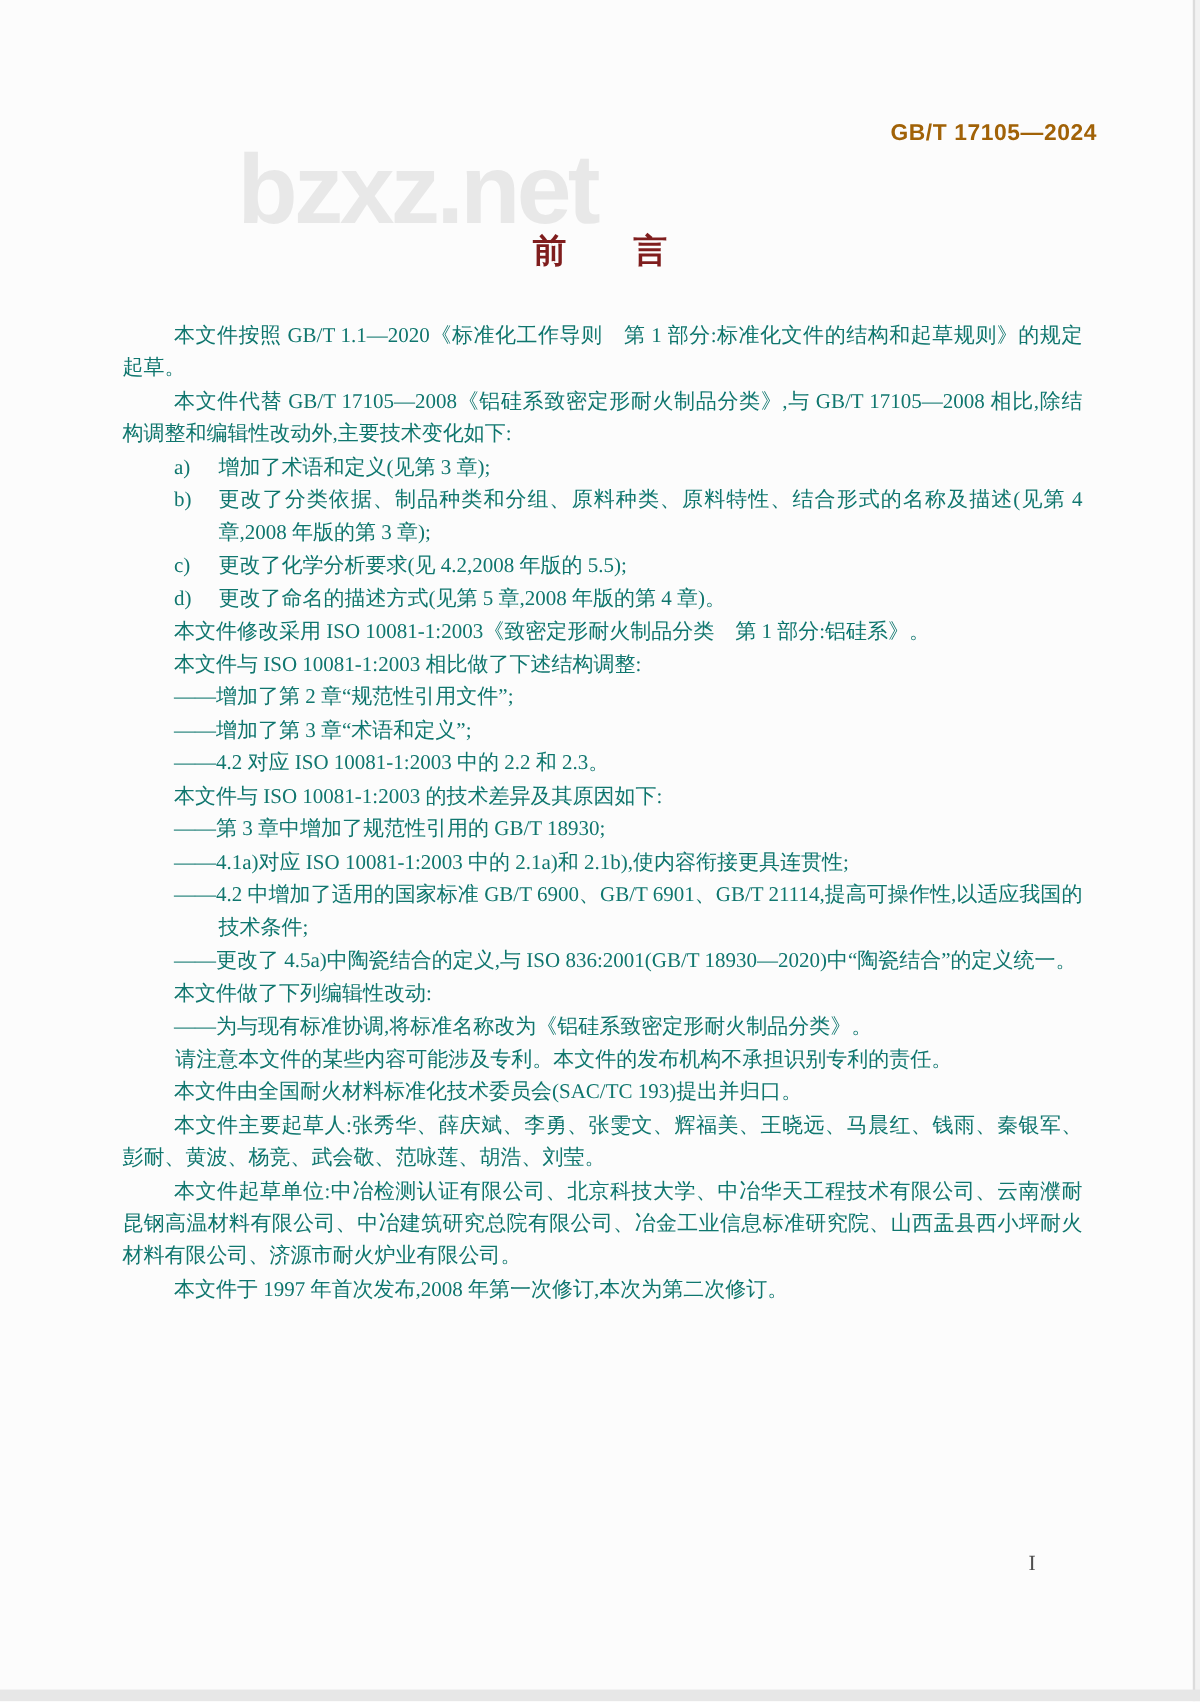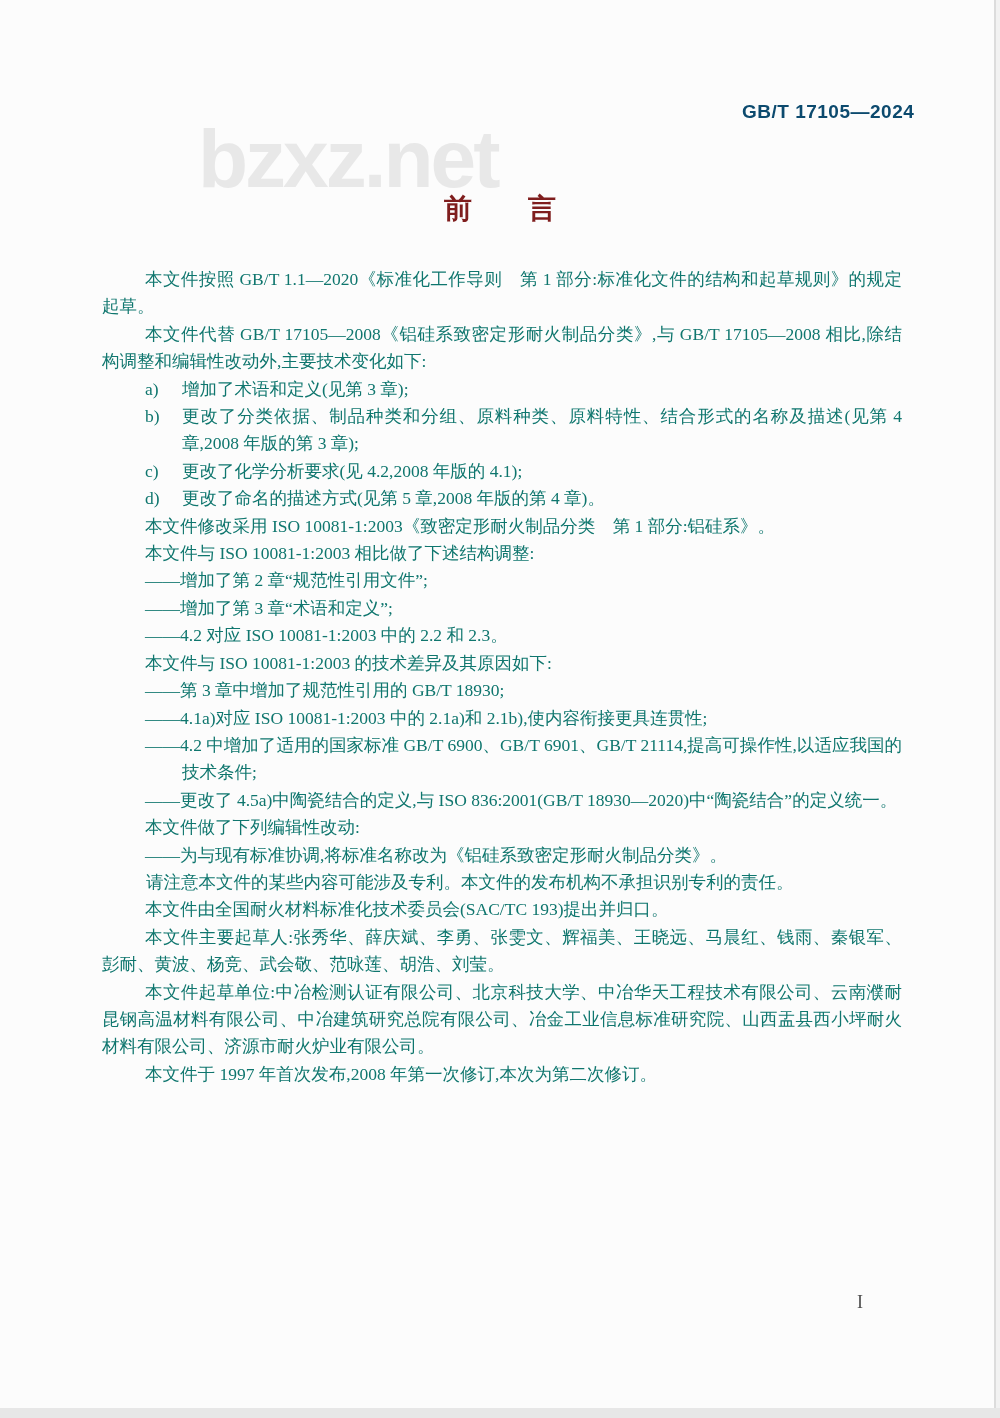--- a/index.html
+++ b/index.html
@@ -13,21 +13,21 @@
   }
   .doc-code {
     position: absolute;
     top: 101px;
     left: 742px;
     width: 160px;
     font-family: "Liberation Sans", sans-serif;
     font-weight: bold;
     font-size: 19px;
     letter-spacing: 0.5px;
-    color: #0c4a6e;
+    color: #a16207;
     white-space: nowrap;
   }
   .watermark {
     position: absolute;
     top: 112px;
     left: 198px;
     font-family: "Liberation Sans", sans-serif;
     font-weight: bold;
     font-size: 82px;
     letter-spacing: -3px;
@@ -106,21 +106,21 @@
 
   <div class="doc-code">GB/T 17105—2024</div>
 
   <div class="page-title">前　　言</div>
 
   <div class="body-text">
     <p class="indent">本文件按照 GB/T 1.1—2020《标准化工作导则　第 1 部分:标准化文件的结构和起草规则》的规定起草。</p>
     <p class="indent">本文件代替 GB/T 17105—2008《铝硅系致密定形耐火制品分类》,与 GB/T 17105—2008 相比,除结构调整和编辑性改动外,主要技术变化如下:</p>
     <p class="list"><span class="marker">a)</span><span>增加了术语和定义(见第 3 章);</span></p>
     <p class="list"><span class="marker">b)</span><span>更改了分类依据、制品种类和分组、原料种类、原料特性、结合形式的名称及描述(见第 4 章,2008 年版的第 3 章);</span></p>
-    <p class="list"><span class="marker">c)</span><span>更改了化学分析要求(见 4.2,2008 年版的 4.1);</span></p>
+    <p class="list"><span class="marker">c)</span><span>更改了化学分析要求(见 4.2,2008 年版的 5.5);</span></p>
     <p class="list"><span class="marker">d)</span><span>更改了命名的描述方式(见第 5 章,2008 年版的第 4 章)。</span></p>
     <p class="indent">本文件修改采用 ISO 10081-1:2003《致密定形耐火制品分类　第 1 部分:铝硅系》。</p>
     <p class="indent">本文件与 ISO 10081-1:2003 相比做了下述结构调整:</p>
     <p class="dash">——增加了第 2 章“规范性引用文件”;</p>
     <p class="dash">——增加了第 3 章“术语和定义”;</p>
     <p class="dash">——4.2 对应 ISO 10081-1:2003 中的 2.2 和 2.3。</p>
     <p class="indent">本文件与 ISO 10081-1:2003 的技术差异及其原因如下:</p>
     <p class="dash">——第 3 章中增加了规范性引用的 GB/T 18930;</p>
     <p class="dash">——4.1a)对应 ISO 10081-1:2003 中的 2.1a)和 2.1b),使内容衔接更具连贯性;</p>
     <p class="dash">——4.2 中增加了适用的国家标准 GB/T 6900、GB/T 6901、GB/T 21114,提高可操作性,以适应我国的技术条件;</p>

